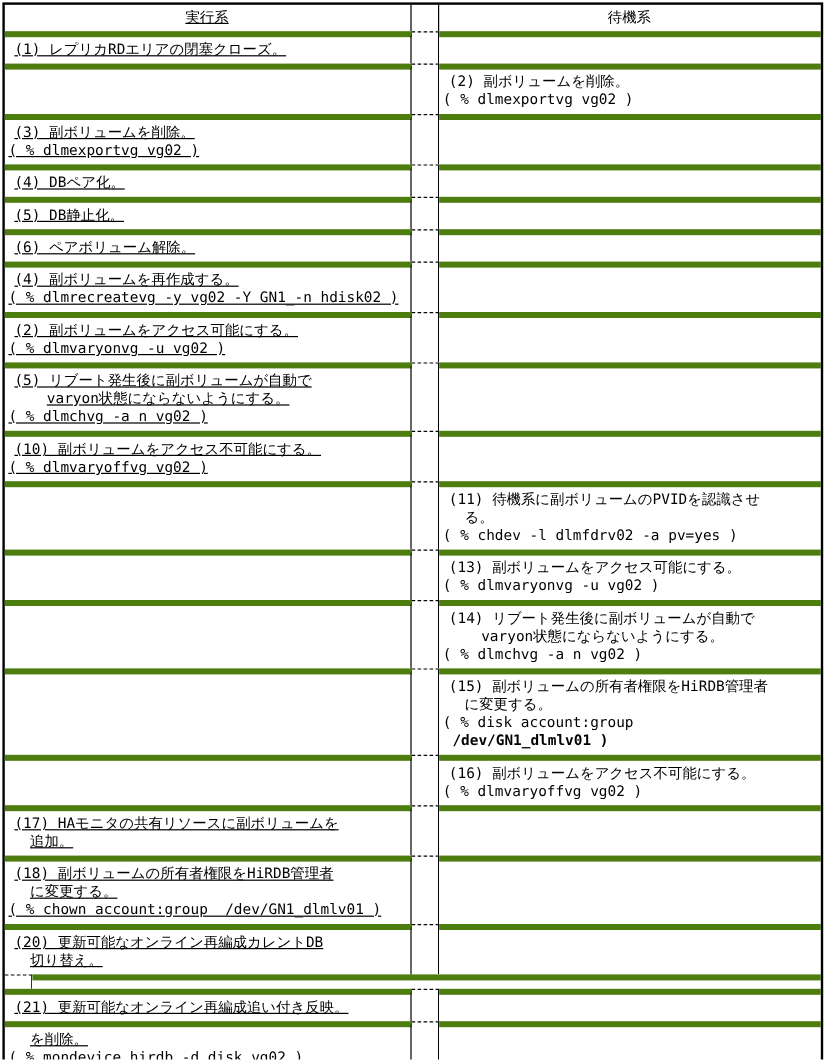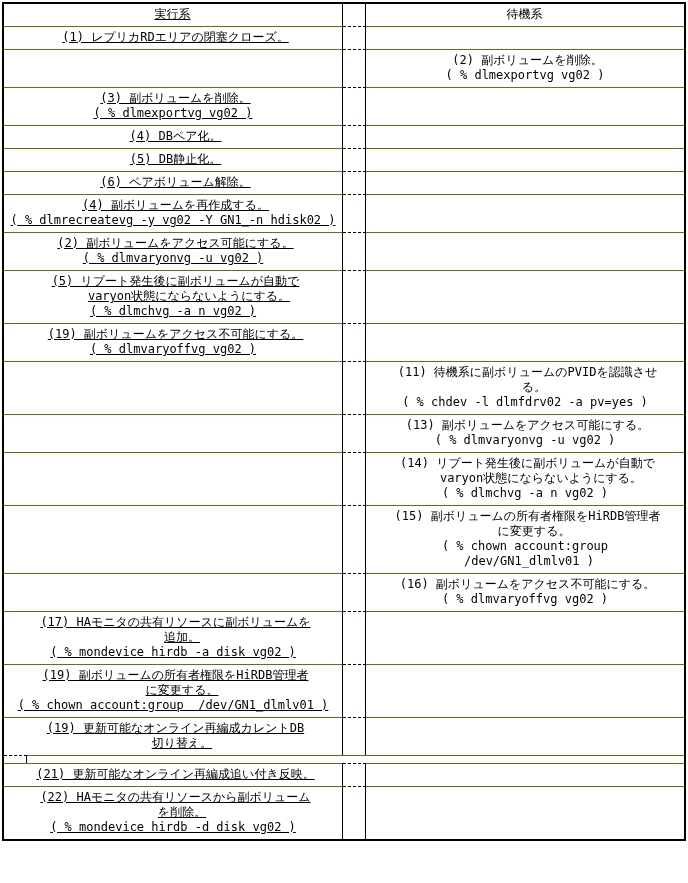--- a/index.html
+++ b/index.html
@@ -46,35 +46,34 @@
   .cell.standby {
     flex: 1;
   }
   
   .header-row .cell {
     text-align: center;
   }
   
   #rows-container .cell.active,
   #rows-container .cell.standby {
-    border-top: 1px solid #4d7c0f;
-    text-align: center;
+    border-top: 5px solid #4d7c0f;
   }
   #rows-container .cell.divider {
     border-top: 1px dashed #000000;
   }
   .line {
     line-height: 15px;
     white-space: pre;
   }
   .indent-step    { padding-left: 6px;  }
   .indent-wrap    { padding-left: 19px; }
   .indent-varwrap { padding-left: 33px; }
   .indent-cmd     { padding-left: 1px;  }
-  .indent-cmdwrap { padding-left: 9px;  }
+  .indent-cmdwrap { padding-left: 9px; font-weight: bold;  }
 </style>
 </head>
 <body>
 
 <div class="proc-table">
   <div class="row header-row">
     <div class="cell active">
       <div class="line">実行系</div>
     </div>
     <div class="cell divider"></div>
@@ -156,21 +155,21 @@
           <div class="line indent-step">(5) リブート発生後に副ボリュームが自動で</div>
           <div class="line indent-varwrap">varyon状態にならないようにする。</div>
           <div class="line indent-cmd">( % dlmchvg -a n vg02 )</div>
         </div>
     <div class="cell divider"></div>
     <div class="cell standby"></div>
   </div>
 
   <div class="row">
     <div class="cell active">
-          <div class="line indent-step">(19) 副ボリュームをアクセス不可能にする。</div>
+          <div class="line indent-step">(10) 副ボリュームをアクセス不可能にする。</div>
           <div class="line indent-cmd">( % dlmvaryoffvg vg02 )</div>
         </div>
     <div class="cell divider"></div>
     <div class="cell standby"></div>
   </div>
 
   <div class="row">
     <div class="cell active"></div>
     <div class="cell divider"></div>
     <div class="cell standby">
@@ -199,57 +198,56 @@
           <div class="line indent-cmd">( % dlmchvg -a n vg02 )</div>
         </div>
   </div>
 
   <div class="row">
     <div class="cell active"></div>
     <div class="cell divider"></div>
     <div class="cell standby">
           <div class="line indent-step">(15) 副ボリュームの所有者権限をHiRDB管理者</div>
           <div class="line indent-wrap">に変更する。</div>
-          <div class="line indent-cmd">( % chown account:group</div>
+          <div class="line indent-cmd">( % disk account:group</div>
           <div class="line indent-cmdwrap">/dev/GN1_dlmlv01 )</div>
         </div>
   </div>
 
   <div class="row">
     <div class="cell active"></div>
     <div class="cell divider"></div>
     <div class="cell standby">
           <div class="line indent-step">(16) 副ボリュームをアクセス不可能にする。</div>
           <div class="line indent-cmd">( % dlmvaryoffvg vg02 )</div>
         </div>
   </div>
 
   <div class="row">
     <div class="cell active">
           <div class="line indent-step">(17) HAモニタの共有リソースに副ボリュームを</div>
           <div class="line indent-wrap">追加。</div>
-          <div class="line indent-cmd">( % mondevice hirdb -a disk vg02 )</div>
-        </div>
-    <div class="cell divider"></div>
-    <div class="cell standby"></div>
-  </div>
-
-  <div class="row">
-    <div class="cell active">
-          <div class="line indent-step">(19) 副ボリュームの所有者権限をHiRDB管理者</div>
+        </div>
+    <div class="cell divider"></div>
+    <div class="cell standby"></div>
+  </div>
+
+  <div class="row">
+    <div class="cell active">
+          <div class="line indent-step">(18) 副ボリュームの所有者権限をHiRDB管理者</div>
           <div class="line indent-wrap">に変更する。</div>
           <div class="line indent-cmd">( % chown account:group  /dev/GN1_dlmlv01 )</div>
         </div>
     <div class="cell divider"></div>
     <div class="cell standby"></div>
   </div>
 
   <div class="row">
     <div class="cell active">
-          <div class="line indent-step">(19) 更新可能なオンライン再編成カレントDB</div>
+          <div class="line indent-step">(20) 更新可能なオンライン再編成カレントDB</div>
           <div class="line indent-wrap">切り替え。</div>
         </div>
     <div class="cell divider"></div>
     <div class="cell standby"></div>
   </div>
 
   <div class="row">
     <div class="cell divider"></div>
     <div class="cell standby"></div>
   </div>
@@ -257,21 +255,20 @@
   <div class="row">
     <div class="cell active">
           <div class="line indent-step">(21) 更新可能なオンライン再編成追い付き反映。</div>
         </div>
     <div class="cell divider"></div>
     <div class="cell standby"></div>
   </div>
 
   <div class="row">
     <div class="cell active">
-          <div class="line indent-step">(22) HAモニタの共有リソースから副ボリューム</div>
           <div class="line indent-wrap">を削除。</div>
           <div class="line indent-cmd">( % mondevice hirdb -d disk vg02 )</div>
         </div>
     <div class="cell divider"></div>
     <div class="cell standby"></div>
   </div>
 </div>
 </div>
 
 </body></html>

